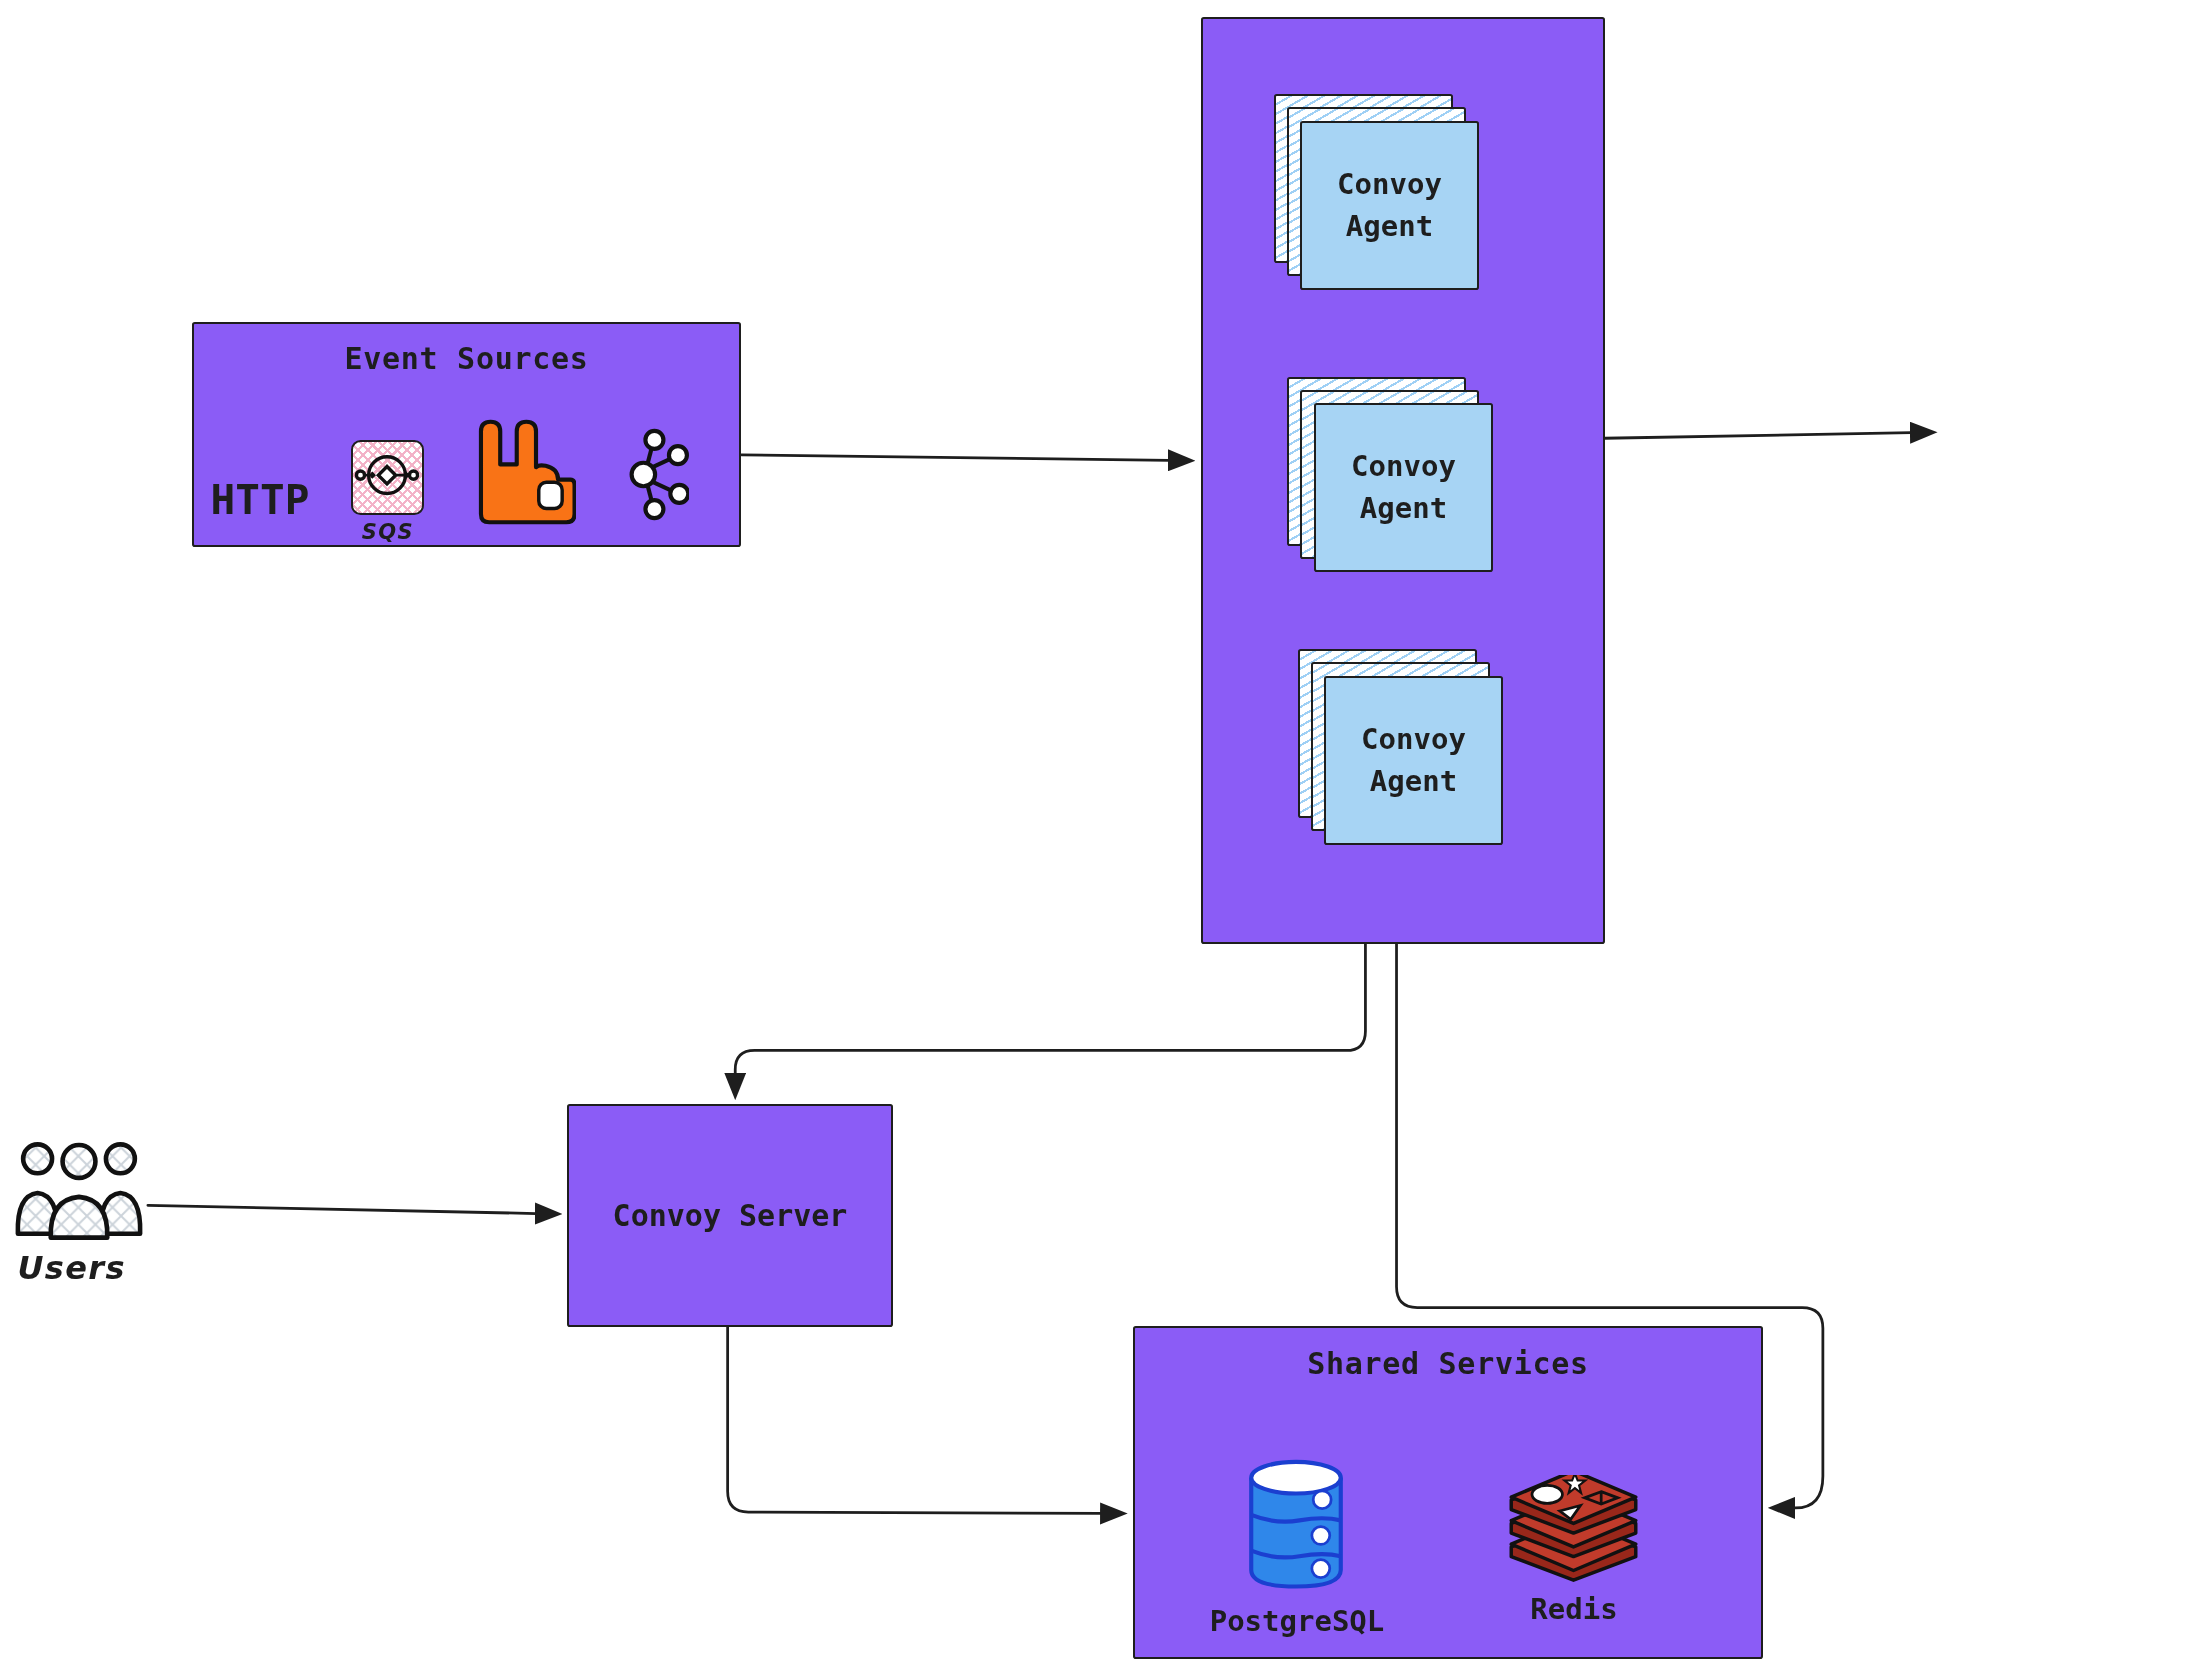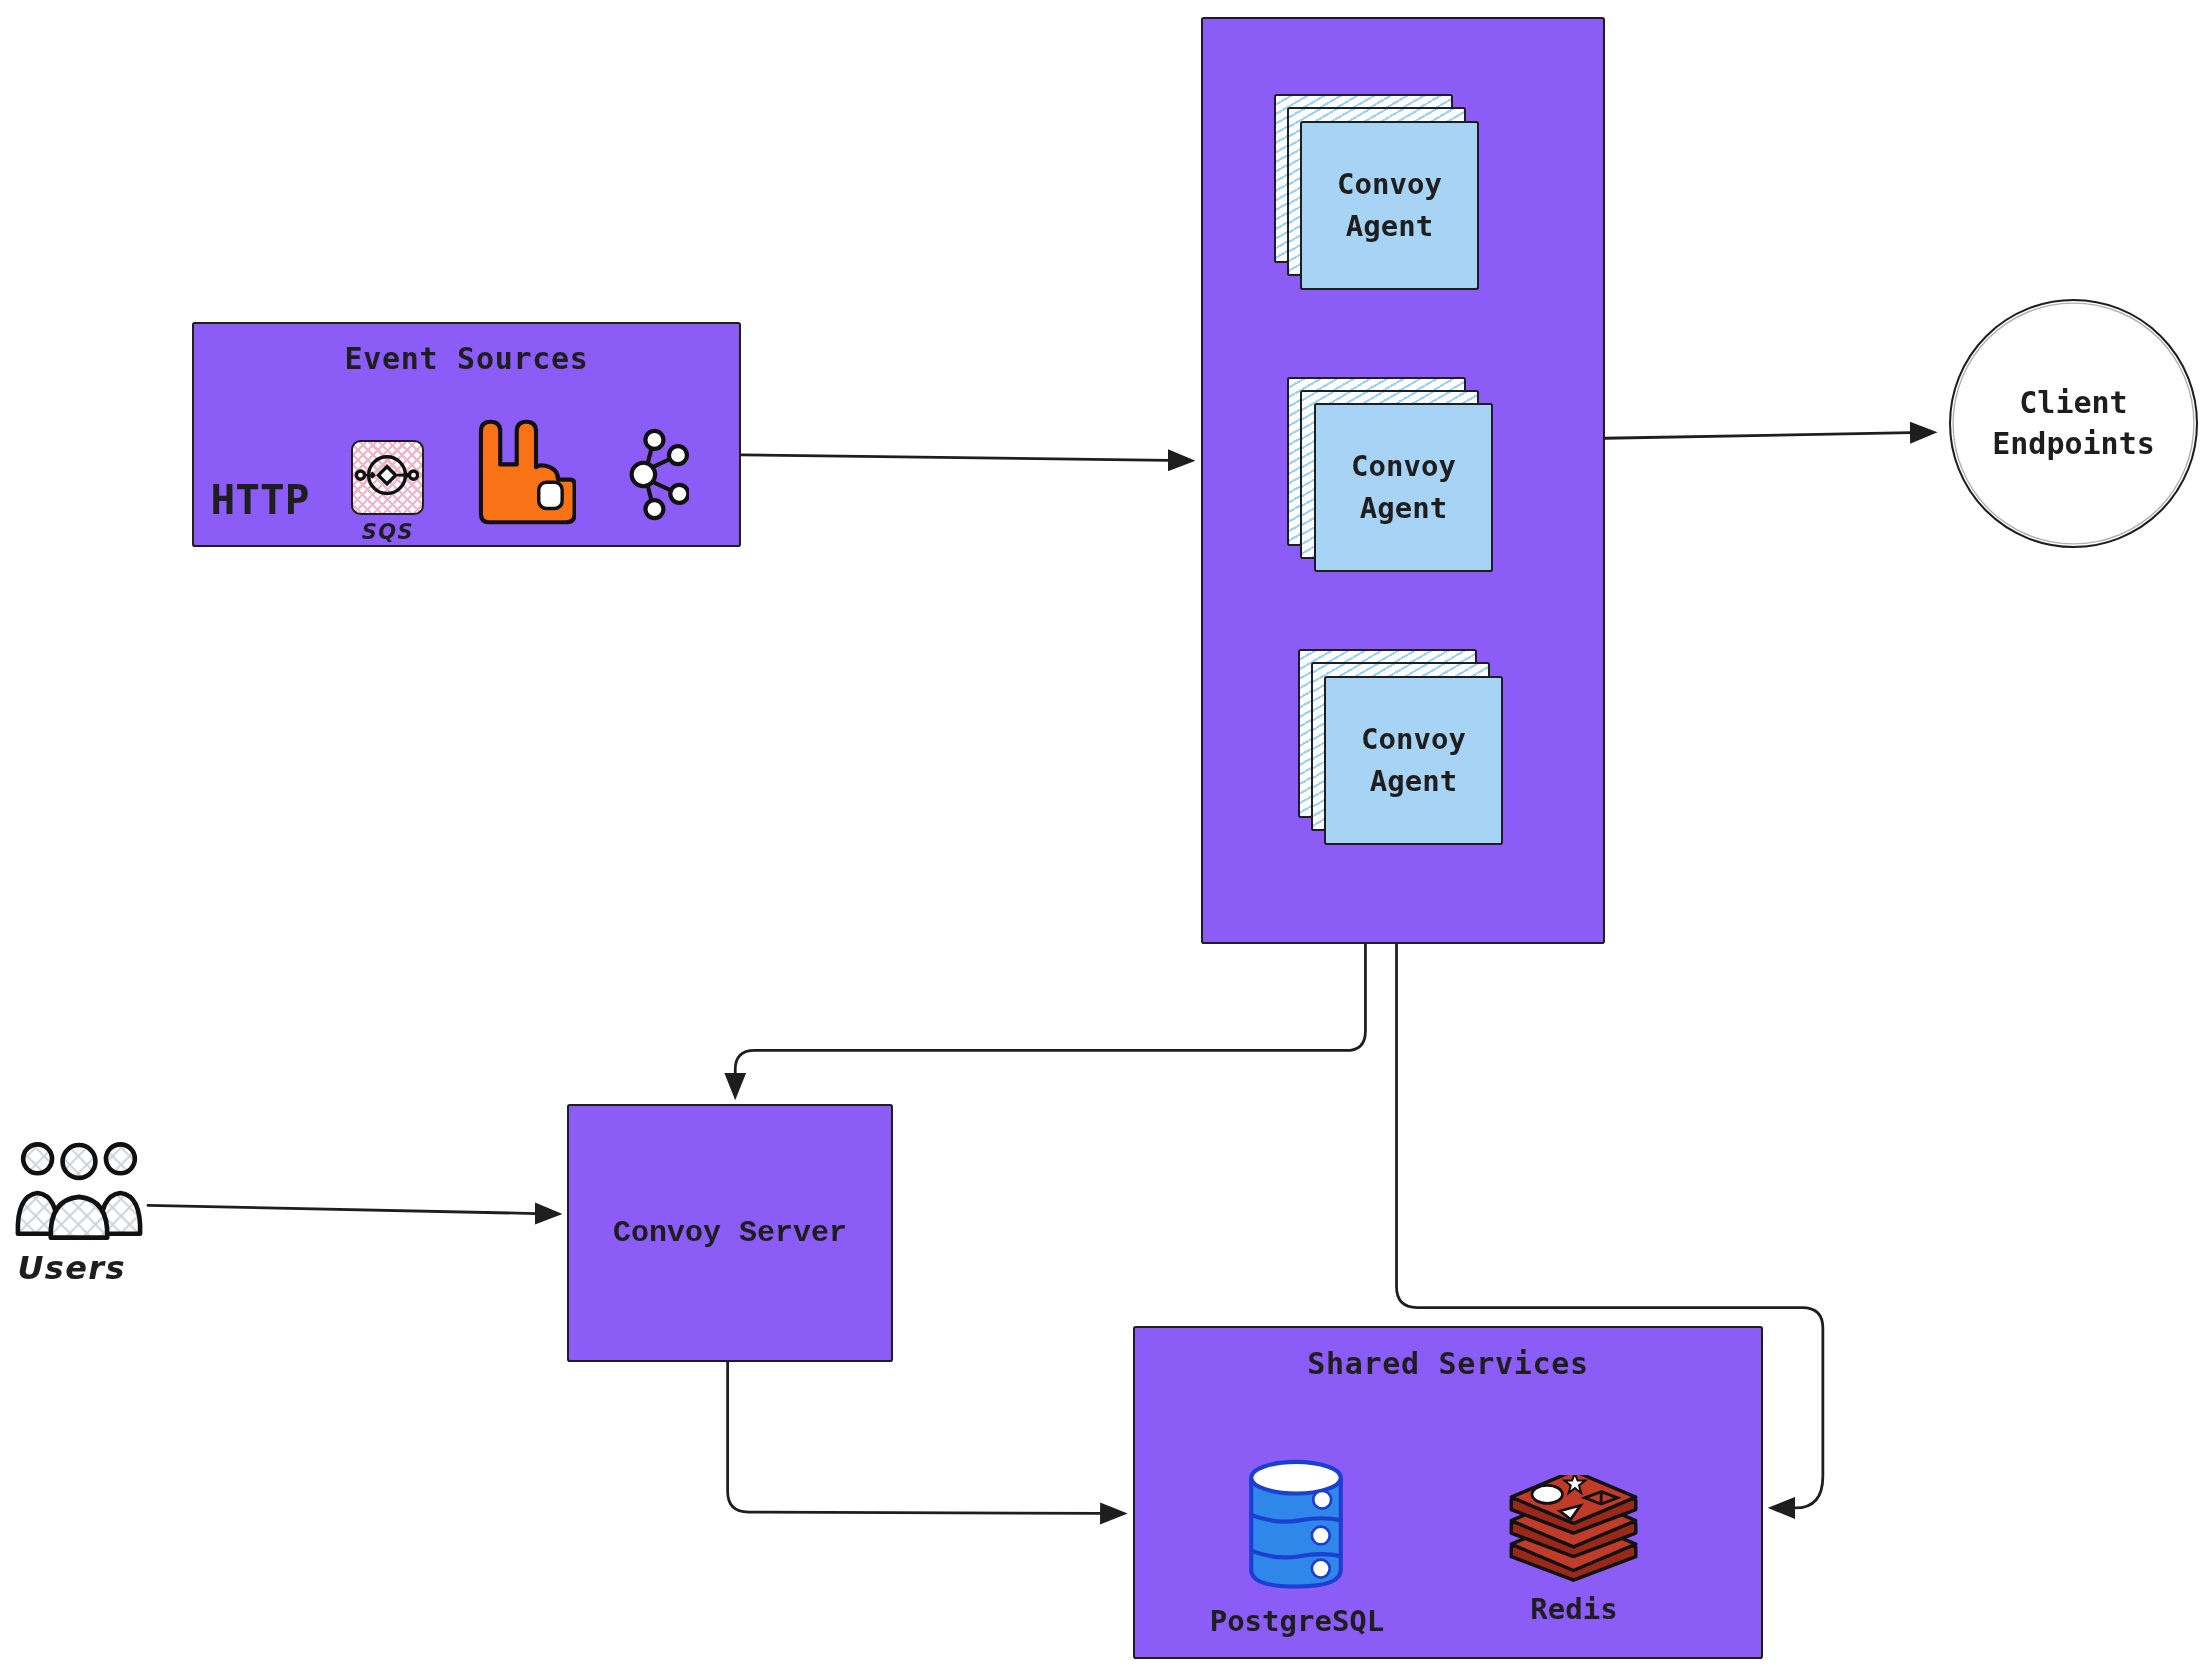--- a/index.html
+++ b/index.html
@@ -119,24 +119,20 @@
     <div>
       <div class="card hatch" style="left:95px;top:630px;"></div>
       <div class="card hatch" style="left:108px;top:643px;"></div>
       <div class="card front" style="left:121px;top:657px;">
         <div><span>Convoy</span><br>
              <span>Agent</span></div>
       </div>
     </div>
   </div>
 
-  <div class="circle node" style="left:1949px;top:299px;width:249px;height:249px;">
-    <div><span>Client</span><br>
-         <span>Endpoints</span></div>
-  </div>
 
   <div class="node" style="position:absolute;left:10.4px;top:1138px;">
     <svg width="138" height="104" viewBox="0 0 210 155">
       <defs>
         <pattern id="uhatch" width="26" height="26" patternUnits="userSpaceOnUse">
           <rect width="26" height="26" fill="#ffffff"></rect>
           <path d="M0,26 L26,0 M-6,6 L6,-6 M20,32 L32,20 M0,0 L26,26 M20,-6 L32,6 M-6,20 L6,32" stroke="#ccd3da" stroke-width="3"></path>
         </pattern>
       </defs>
       <g stroke="#111" stroke-width="7" fill="url(#uhatch)" stroke-linejoin="round">
@@ -144,21 +140,21 @@
         <path d="M12,144 Q10,86 42,82 Q74,86 72,144 Z"></path>
         <circle cx="168" cy="30" r="22"></circle>
         <path d="M138,144 Q136,86 168,82 Q200,86 198,144 Z"></path>
         <circle cx="105" cy="34" r="25"></circle>
         <path d="M62,150 Q60,92 105,88 Q150,92 148,150 Z"></path>
       </g>
     </svg>
     <div class="hand" style="position:absolute;left:7px;top:111px;width:124px;text-align:left;font-size:32px;">Users</div>
   </div>
 
-  <div class="box node center-label" style="left:567px;top:1104px;width:326px;height:258px;font-family:Liberation Mono, monospace;">
+  <div class="box node center-label" style="left:567px;top:1104px;width:326px;height:223px;">
     <span>Convoy Server</span>
   </div>
 
   <div class="box node" style="left:1133px;top:1326px;width:630px;height:333px;">
     <div class="box-title" style="top:18px;">Shared Services</div>
 
     <svg style="position:absolute;left:109px;top:129px;" width="104" height="135" viewBox="0 0 150 196">
       <path d="M10,30 L10,164 Q10,188 75,188 Q140,188 140,164 L140,30" fill="#2f87ea" stroke="#1b3fd0" stroke-width="6"></path>
       <ellipse cx="75" cy="30" rx="65" ry="23" fill="#ffffff" stroke="#1b3fd0" stroke-width="6"></ellipse>
       <path d="M10,84 Q45,98 80,92 Q115,86 140,92" fill="none" stroke="#1b3fd0" stroke-width="6"></path>

